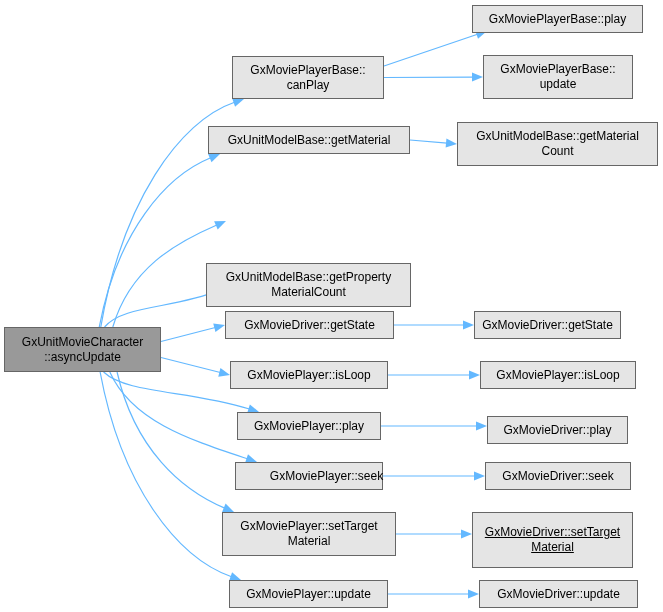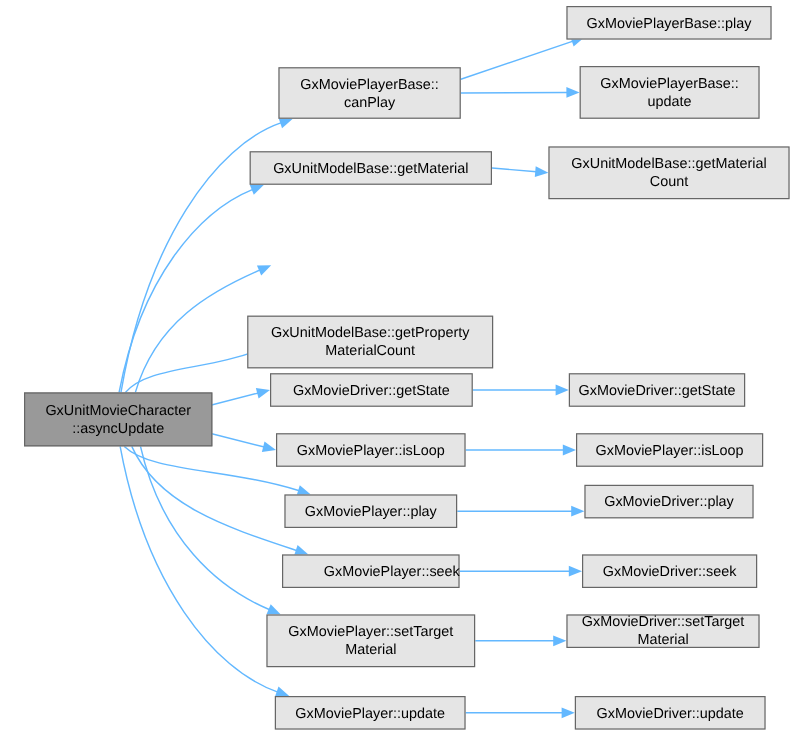--- a/index.html
+++ b/index.html
@@ -3,21 +3,21 @@
   <meta charset="utf-8">
   <style>
     html, body { margin: 0; padding: 0; background: #ffffff; }
     body { width: 663px; height: 612px; position: relative; overflow: hidden;
            font-family: "Liberation Sans", "DejaVu Sans", sans-serif; }
     #graph { position: absolute; left: 0; top: 0; width: 663px; height: 612px; }
     .node { position: absolute; box-sizing: border-box; border: 1px solid #666666;
             background: #e5e5e5; color: #000000; font-size: 12px; line-height: 15px;
             display: flex; align-items: center; justify-content: center; text-align: center;
             white-space: pre-line; cursor: pointer; }
-    .node.root { background: #999999; border-color: #666666; margin-left: 16px; }
+    .node.root { background: #999999; border-color: #666666; }
     .edges { position: absolute; left: 0; top: 0; }
   </style>
 </head>
 <body>
 
 <div id="graph">
   <svg class="edges" id="edges" width="663" height="612">
       <path d="M100.8,327 C122.28,201.6 179.56,121 234.53632619115288,102.2309252606244" fill="none" stroke="#63b8ff" stroke-width="1.2"></path>
       <polygon points="244,99 235.04387517754915,106.81267100066805 232.1360424429872,98.29536457270564" fill="#63b8ff"></polygon>
       <path d="M99.2375,327 C117.35187499999999,231.85 165.656875,176 210.73076758108252,157.75250987528202" fill="none" stroke="#63b8ff" stroke-width="1.2"></path>
@@ -74,18 +74,18 @@
 Material</div>
   <div class="node" style="left:229px;top:580px;width:159px;height:28px;">GxMoviePlayer::update</div>
 
   <div class="node" style="left:472px;top:5px;width:171px;height:28px;">GxMoviePlayerBase::play</div>
   <div class="node" style="left:483px;top:55px;width:150px;height:44px;">GxMoviePlayerBase::
 update</div>
   <div class="node" style="left:457px;top:122px;width:201px;height:44px;">GxUnitModelBase::getMaterial
 Count</div>
   <div class="node" style="left:474px;top:311px;width:147px;height:28px;">GxMovieDriver::getState</div>
   <div class="node" style="left:480px;top:361px;width:156px;height:28px;">GxMoviePlayer::isLoop</div>
-  <div class="node" style="left:487px;top:404px;width:141px;height:28px;">GxMovieDriver::play</div>
+  <div class="node" style="left:487px;top:416px;width:141px;height:28px;">GxMovieDriver::play</div>
   <div class="node" style="left:485px;top:462px;width:146px;height:28px;">GxMovieDriver::seek</div>
-  <div class="node" style="left:472px;top:512px;width:161px;height:28px;">GxMovieDriver::setTarget
+  <div class="node" style="left:472px;top:512px;width:161px;height:56px;text-decoration:underline;">GxMovieDriver::setTarget
 Material</div>
   <div class="node" style="left:479px;top:580px;width:159px;height:28px;">GxMovieDriver::update</div>
 </div>
 
 </body></html>

